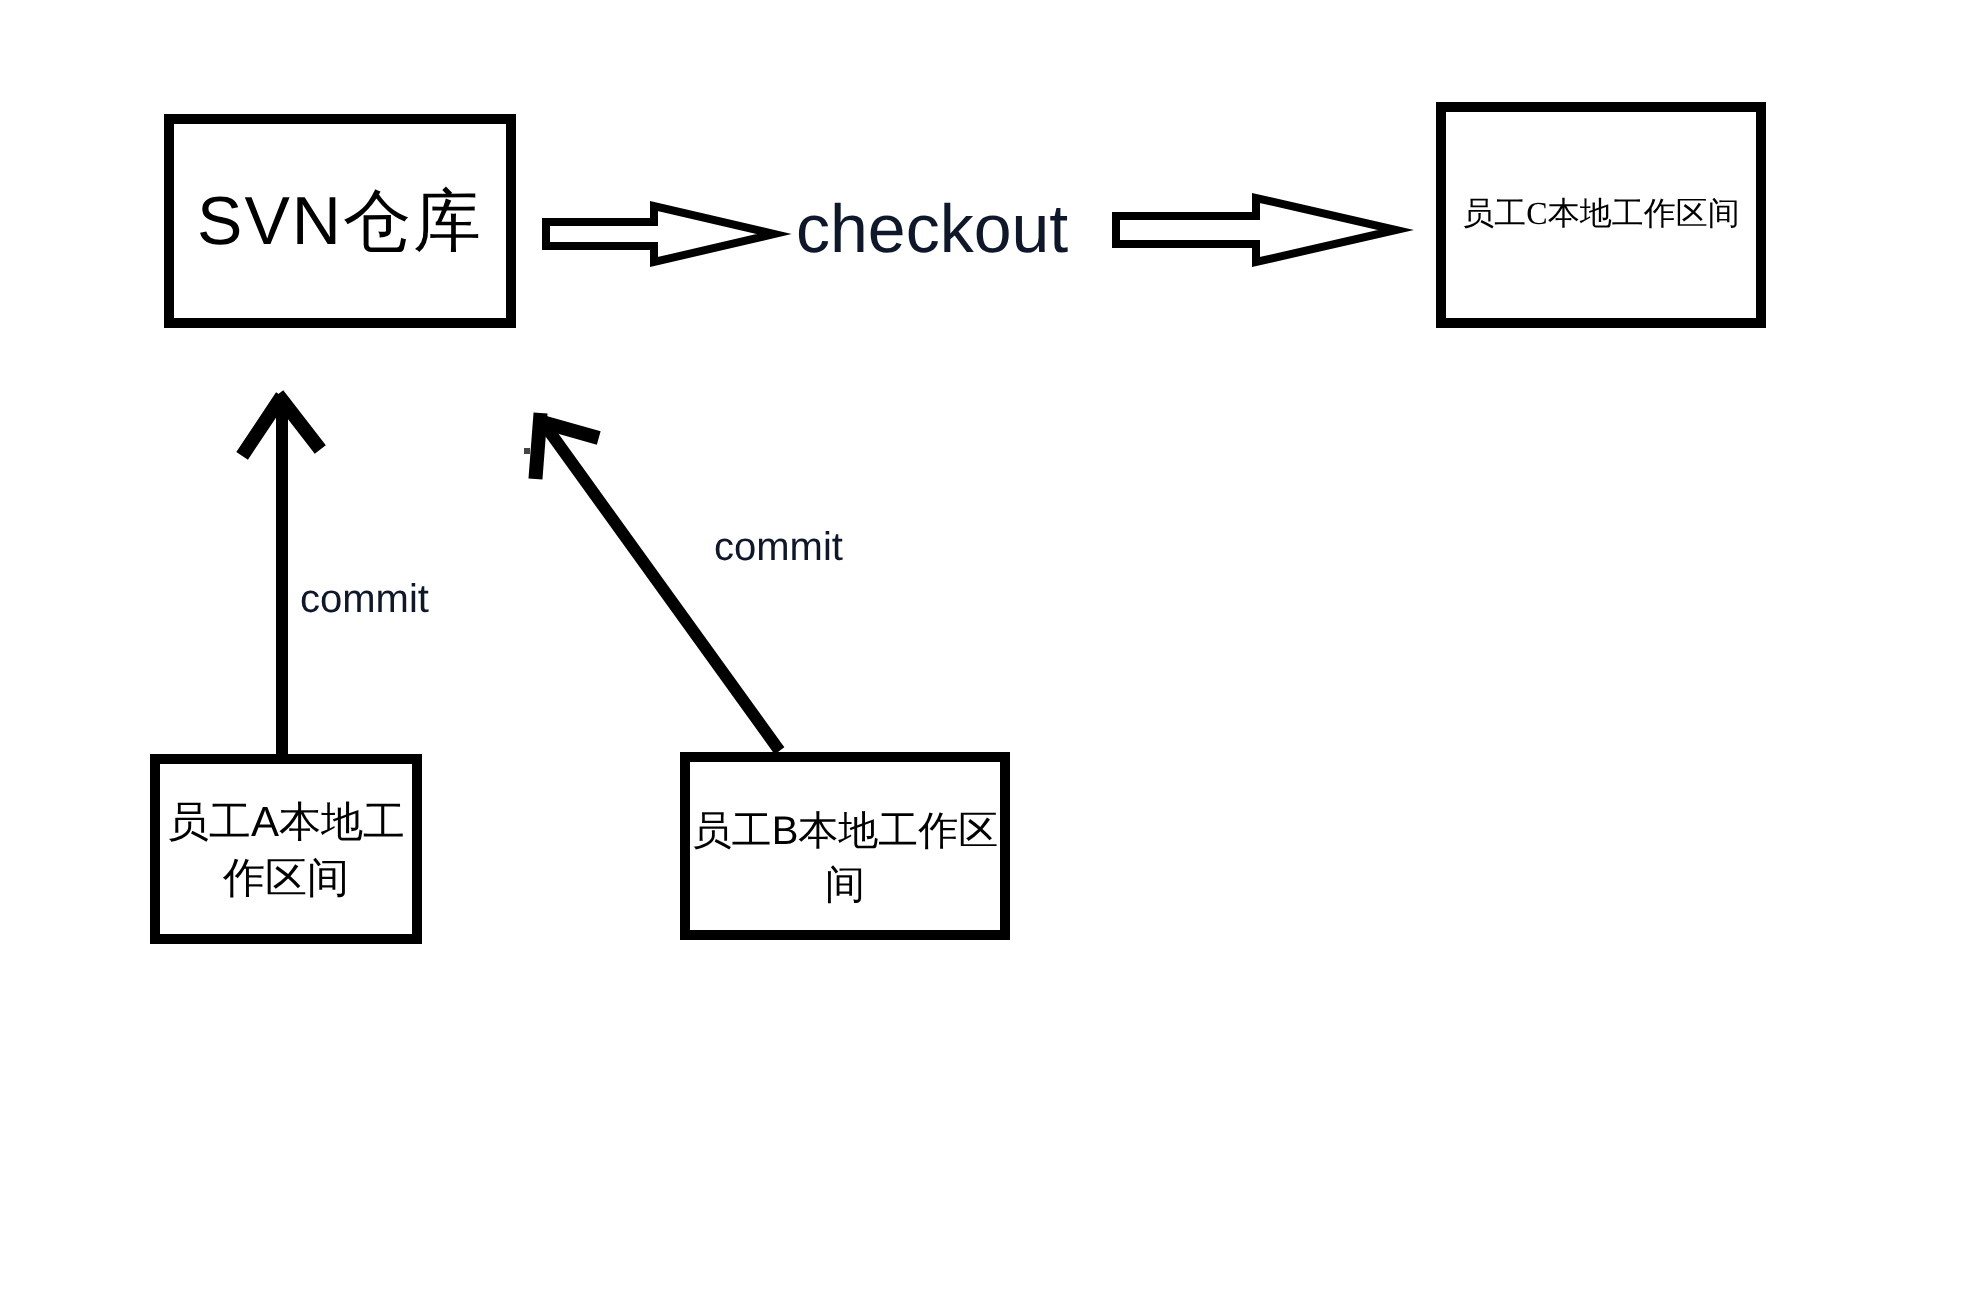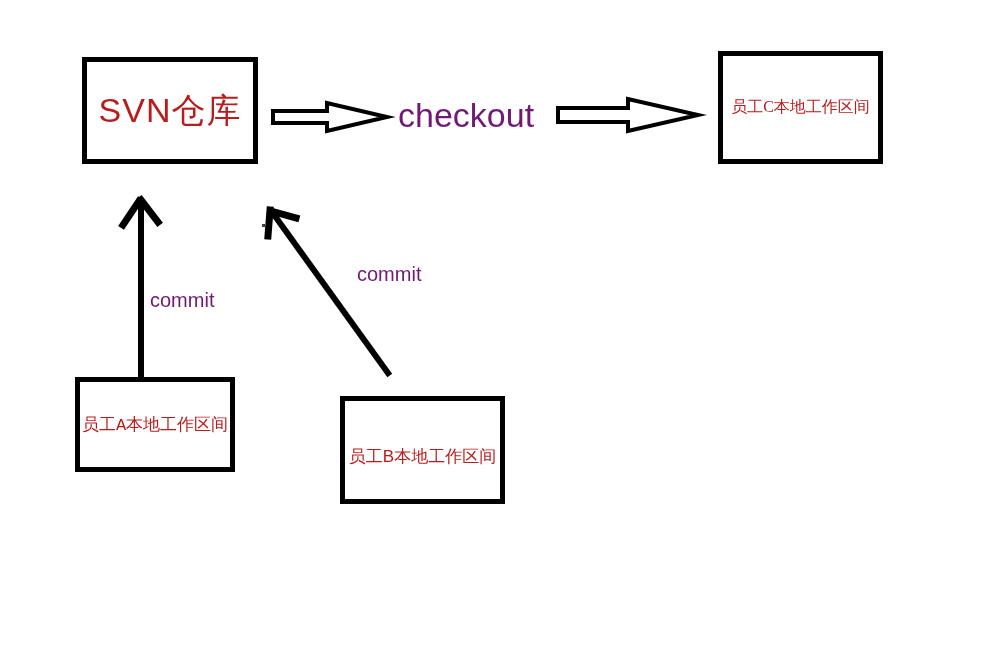--- a/index.html
+++ b/index.html
@@ -19,46 +19,44 @@
   }
   .box{
     position:absolute;
     box-sizing:border-box;
     border:5px solid #000000;
     background:#ffffff;
     display:flex;
     align-items:center;
     justify-content:center;
     text-align:center;
-    color:#b91c1c;
+    color:#000000;
   }
   .box-svn{
     left:82px;top:57px;width:176px;height:107px;
     font-size:34px;
     letter-spacing:1px;
   }
   .box-worker-c{
     left:718px;top:51px;width:165px;height:113px;
     font-size:16px;
     font-family:Liberation Serif, serif;
   }
   .box-worker-a{
-    left:75px;top:377px;width:160px;height:95px;
-    font-size:17px;
-    font-family:Liberation Mono, monospace;
+    left:75px;top:377px;width:136px;height:95px;
+    font-size:21px;
   }
   .box-worker-b{
-    left:340px;top:376px;width:165px;height:108px;
-    font-size:17px;
+    left:340px;top:376px;width:165px;height:94px;
+    font-size:20px;
     padding-top:12px;
-    margin-top:20px;
   }
   .floating-label{
     position:absolute;
-    color:#701a75;
+    color:#0f172a;
     white-space:nowrap;
   }
   .label-checkout{
     left:398px;top:96px;
     font-size:34px;
   }
   .label-commit-a{
     left:150px;top:289px;
     font-size:20px;
   }

